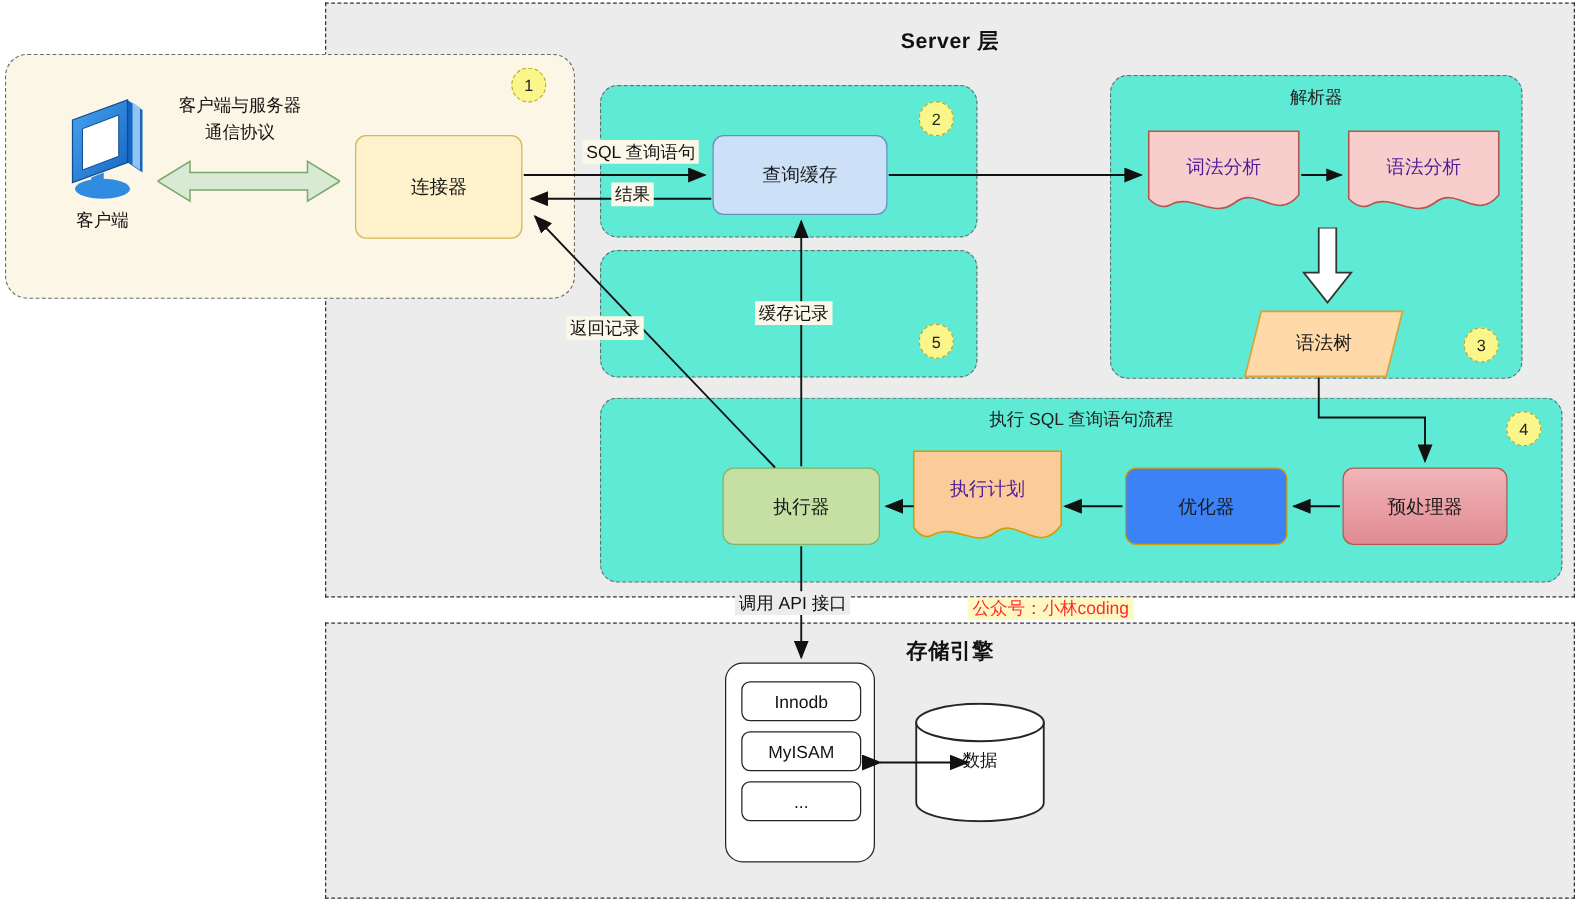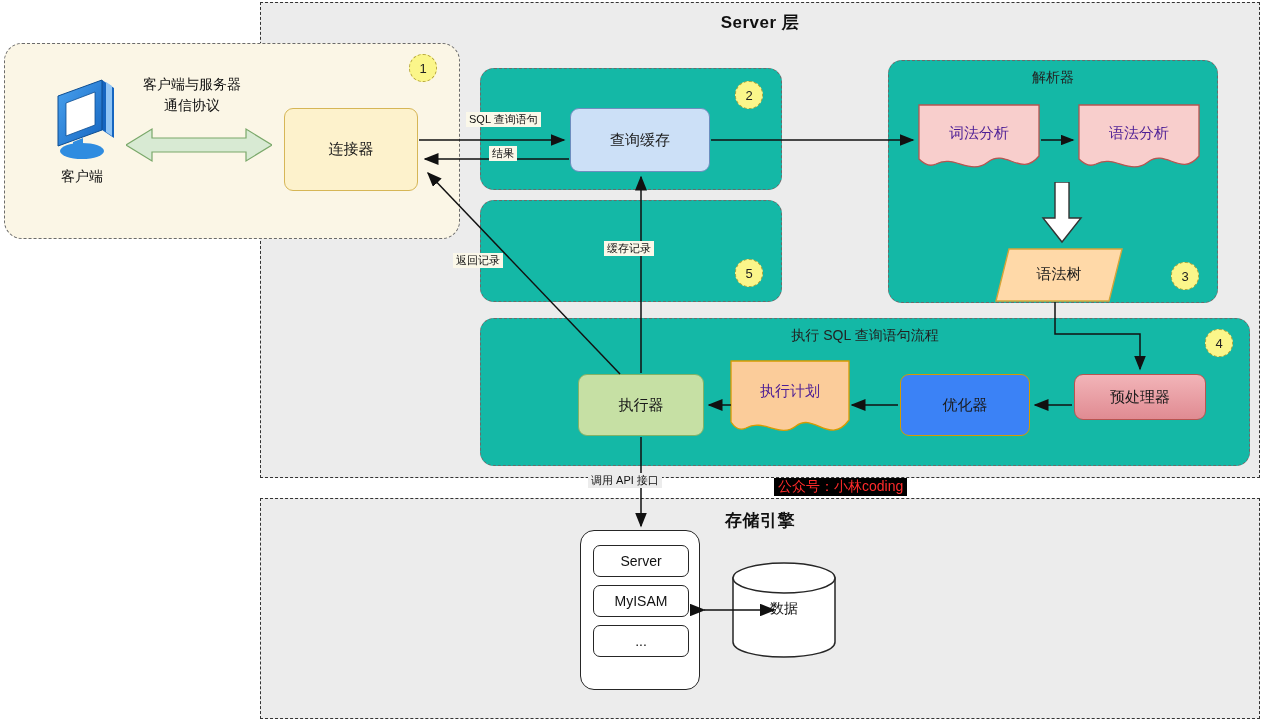--- a/index.html
+++ b/index.html
@@ -29,21 +29,21 @@
     border: 1.6px dashed #333333;
   }
   .panel-title {
     width: 100%; text-align: center;
     font-size: 17px; font-weight: bold; color: #111111;
     letter-spacing: .5px;
   }
 
   
   .group {
-    background: #14b8a6;
+    background: #5eead4;
     border: 1.5px dashed #6b6b6b;
     border-radius: 14px;
   }
   .group.client {
     left: 4px; top: 43px; width: 456px; height: 196px;
     background: #fbf6e6;
     border-radius: 18px;
   }
   .group.cache   { left: 480px; top: 68px;  width: 302px; height: 122px; }
   .group.parser  { left: 888px; top: 60px;  width: 330px; height: 243px; }
@@ -81,21 +81,21 @@
   }
   .box-executor {
     left: 578px; top: 374px; width: 126px; height: 62px;
     background: #c6e0a4; border: 1.4px solid #82b366;
   }
   .box-optimizer {
     left: 900px; top: 374px; width: 130px; height: 62px;
     background: #3b82f6; border: 1.4px solid #d79b00;
   }
   .box-preprocessor {
-    left: 1074px; top: 374px; width: 132px; height: 46px;
+    left: 1074px; top: 374px; width: 132px; height: 62px;
     background: linear-gradient(180deg,#f2b4b8 0%, #e08b92 100%);
     border: 1.4px solid #b85450;
   }
 
   
   .docshape { position: absolute; }
   .docshape .lbl {
     position: absolute; left: 0; width: 100%;
     text-align: center; font-size: 15px; color: #4c1d95;
   }
@@ -122,29 +122,29 @@
     font-size: 14px; color: #111111;
   }
   .cyl { left: 732px; top: 562px; width: 104px; height: 96px; }
   .cyl .lbl {
     position: absolute; left: 0; top: 38px; width: 100%;
     text-align: center; font-size: 14px; color: #111111;
   }
 
   
   .tlabel {
-    position: absolute; font-size: 11px; color: #111111;
+    position: absolute; font-size: 14px; color: #111111;
     white-space: nowrap; line-height: 1.35;
   }
   .tlabel.bg { background: #fbf8e9; padding: 0 3px; }
   .tlabel.bgw { background: #ececec; padding: 0 3px; }
   .watermark {
     position: absolute; left: 774px; top: 478px;
     font-size: 14px; color: #ff2b2b; white-space: nowrap;
-    background: #000000; padding: 0 4px;
+    background: #fef9c3; padding: 0 4px;
   }
 
   
   .client-name {
     position: absolute; left: 36px; top: 168px; width: 92px;
     text-align: center; font-size: 14px; color: #111111;
   }
   .proto-label {
     position: absolute; left: 112px; top: 74px; width: 160px;
     text-align: center; font-size: 14px; color: #111111; line-height: 1.5;
@@ -155,21 +155,21 @@
     width: 1261px; height: 721px;
     pointer-events: none;
   }
 </style>
 </head>
 <body>
 
 <div id="stage">
 
   <div class="abs panel-server">
-    <div class="panel-title" style="margin-top:8px;">Server 层</div>
+    <div class="panel-title" style="margin-top:18px;">Server 层</div>
   </div>
 
   <div class="abs panel-storage">
     <div class="panel-title" style="margin-top:10px;">存储引擎</div>
   </div>
 
   <div class="abs group client">
     <div class="badge abs" style="right:22px; top:10px;">1</div>
   </div>
 
@@ -264,21 +264,21 @@
   </div>
 
   <div class="abs box box-optimizer">
     <span>优化器</span>
   </div>
   <div class="abs box box-preprocessor">
     <span>预处理器</span>
   </div>
 
   <div class="abs engine-box">
-    <div class="engine-item" style="top:14px;">Server</div>
+    <div class="engine-item" style="top:14px;">Innodb</div>
     <div class="engine-item" style="top:54px;">MyISAM</div>
     <div class="engine-item" style="top:94px;">...</div>
   </div>
 
   <div class="abs cyl">
     <svg viewBox="0 0 104 96" style="width:104px;height:96px;">
       <path d="M1,16 V80 C1,89 24,95 52,95 C80,95 103,89 103,80 V16 Z" fill="#ffffff" stroke="#262626" stroke-width="1.5"></path>
       <ellipse cx="52" cy="16" rx="51" ry="15" fill="#ffffff" stroke="#262626" stroke-width="1.5"></ellipse>
     </svg>
     <div class="lbl">数据</div>

